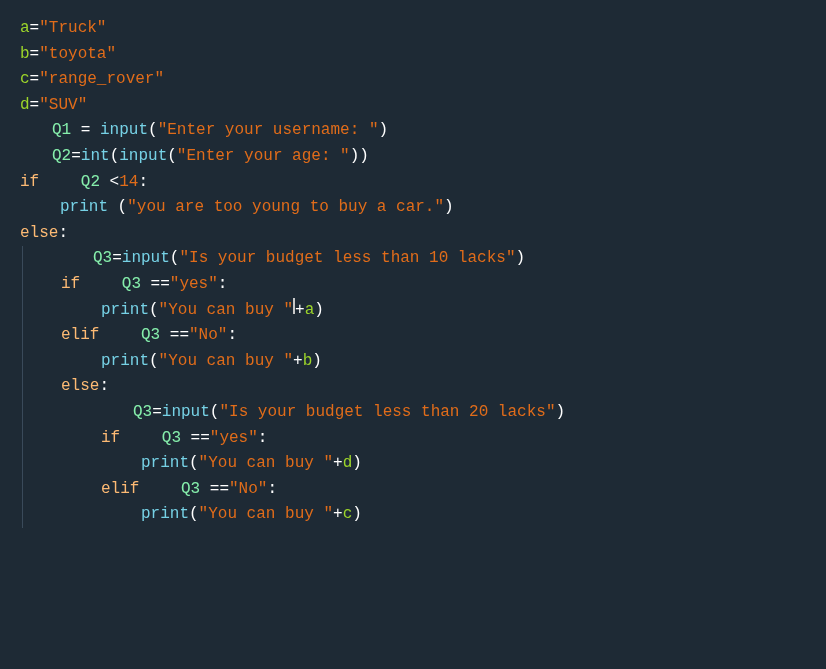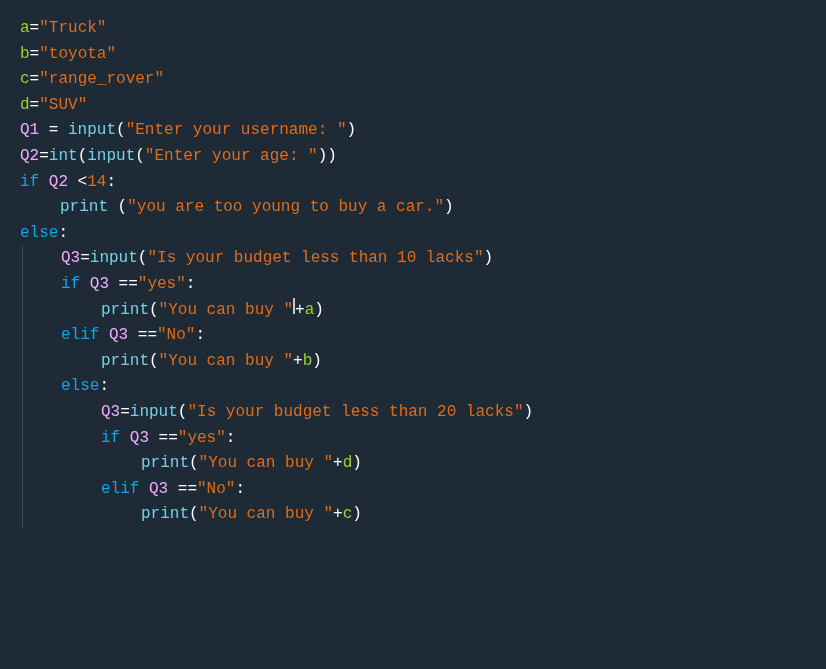--- a/index.html
+++ b/index.html
@@ -29,29 +29,29 @@
     }
 
     .indent1 { padding-left: 2.5em; }
     .indent2 { padding-left: 5em; }
     .indent3 { padding-left: 7.5em; }
 
     
     .var-name { color: #9cd42a; }       
     .op { color: #ffffff; }              
     .str-val { color: #e06c1a; }         
-    .keyword { color: #0ea5e9; }         
+    .keyword { color: #fdba74; }         
     .builtin { color: #76d1e5; }         
     .num { color: #e06c1a; }             
     .comparison { color: #ffffff; }      
     .plus { color: #ffffff; }
     .concat-var { color: #9cd42a; }      
     .paren { color: #ffffff; }
     .colon { color: #ffffff; }
-    .q-var { color: #f0abfc; }
+    .q-var { color: #86efac; margin-left: 32px; }
     .cursor {
       display: inline-block;
       width: 2px;
       height: 1em;
       background: #c8c8c8;
       vertical-align: text-bottom;
       animation: blink 1s step-end infinite;
     }
     @keyframes blink {
       50% { opacity: 0; }

